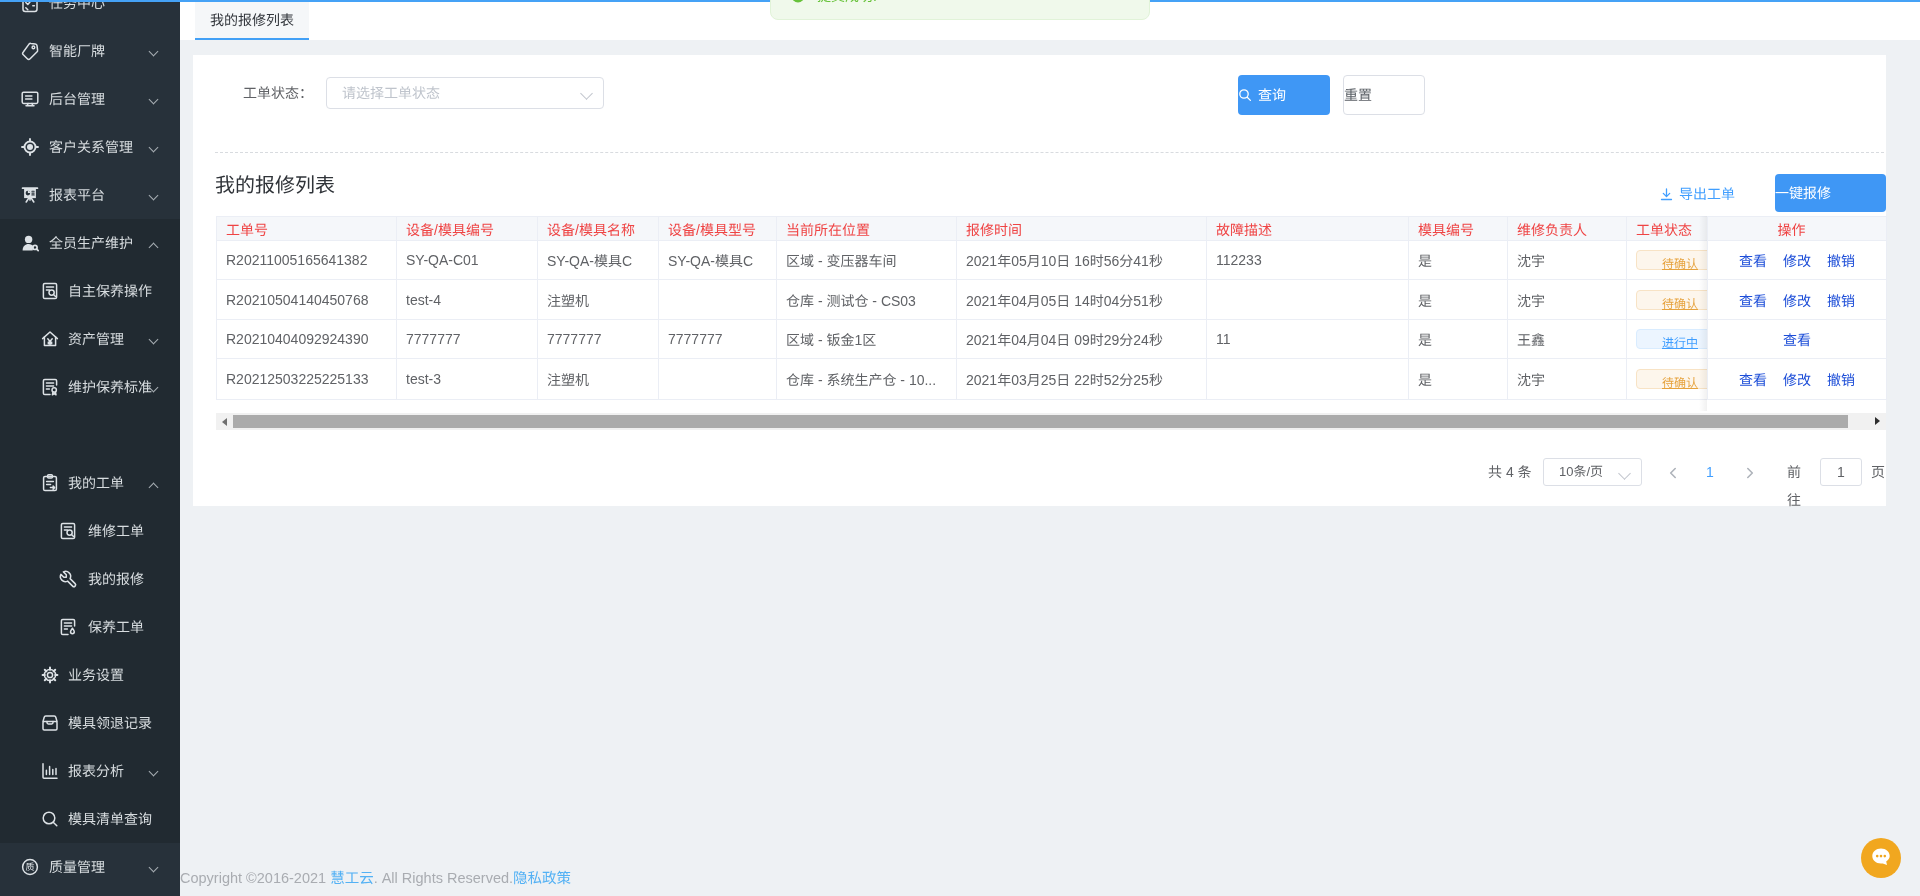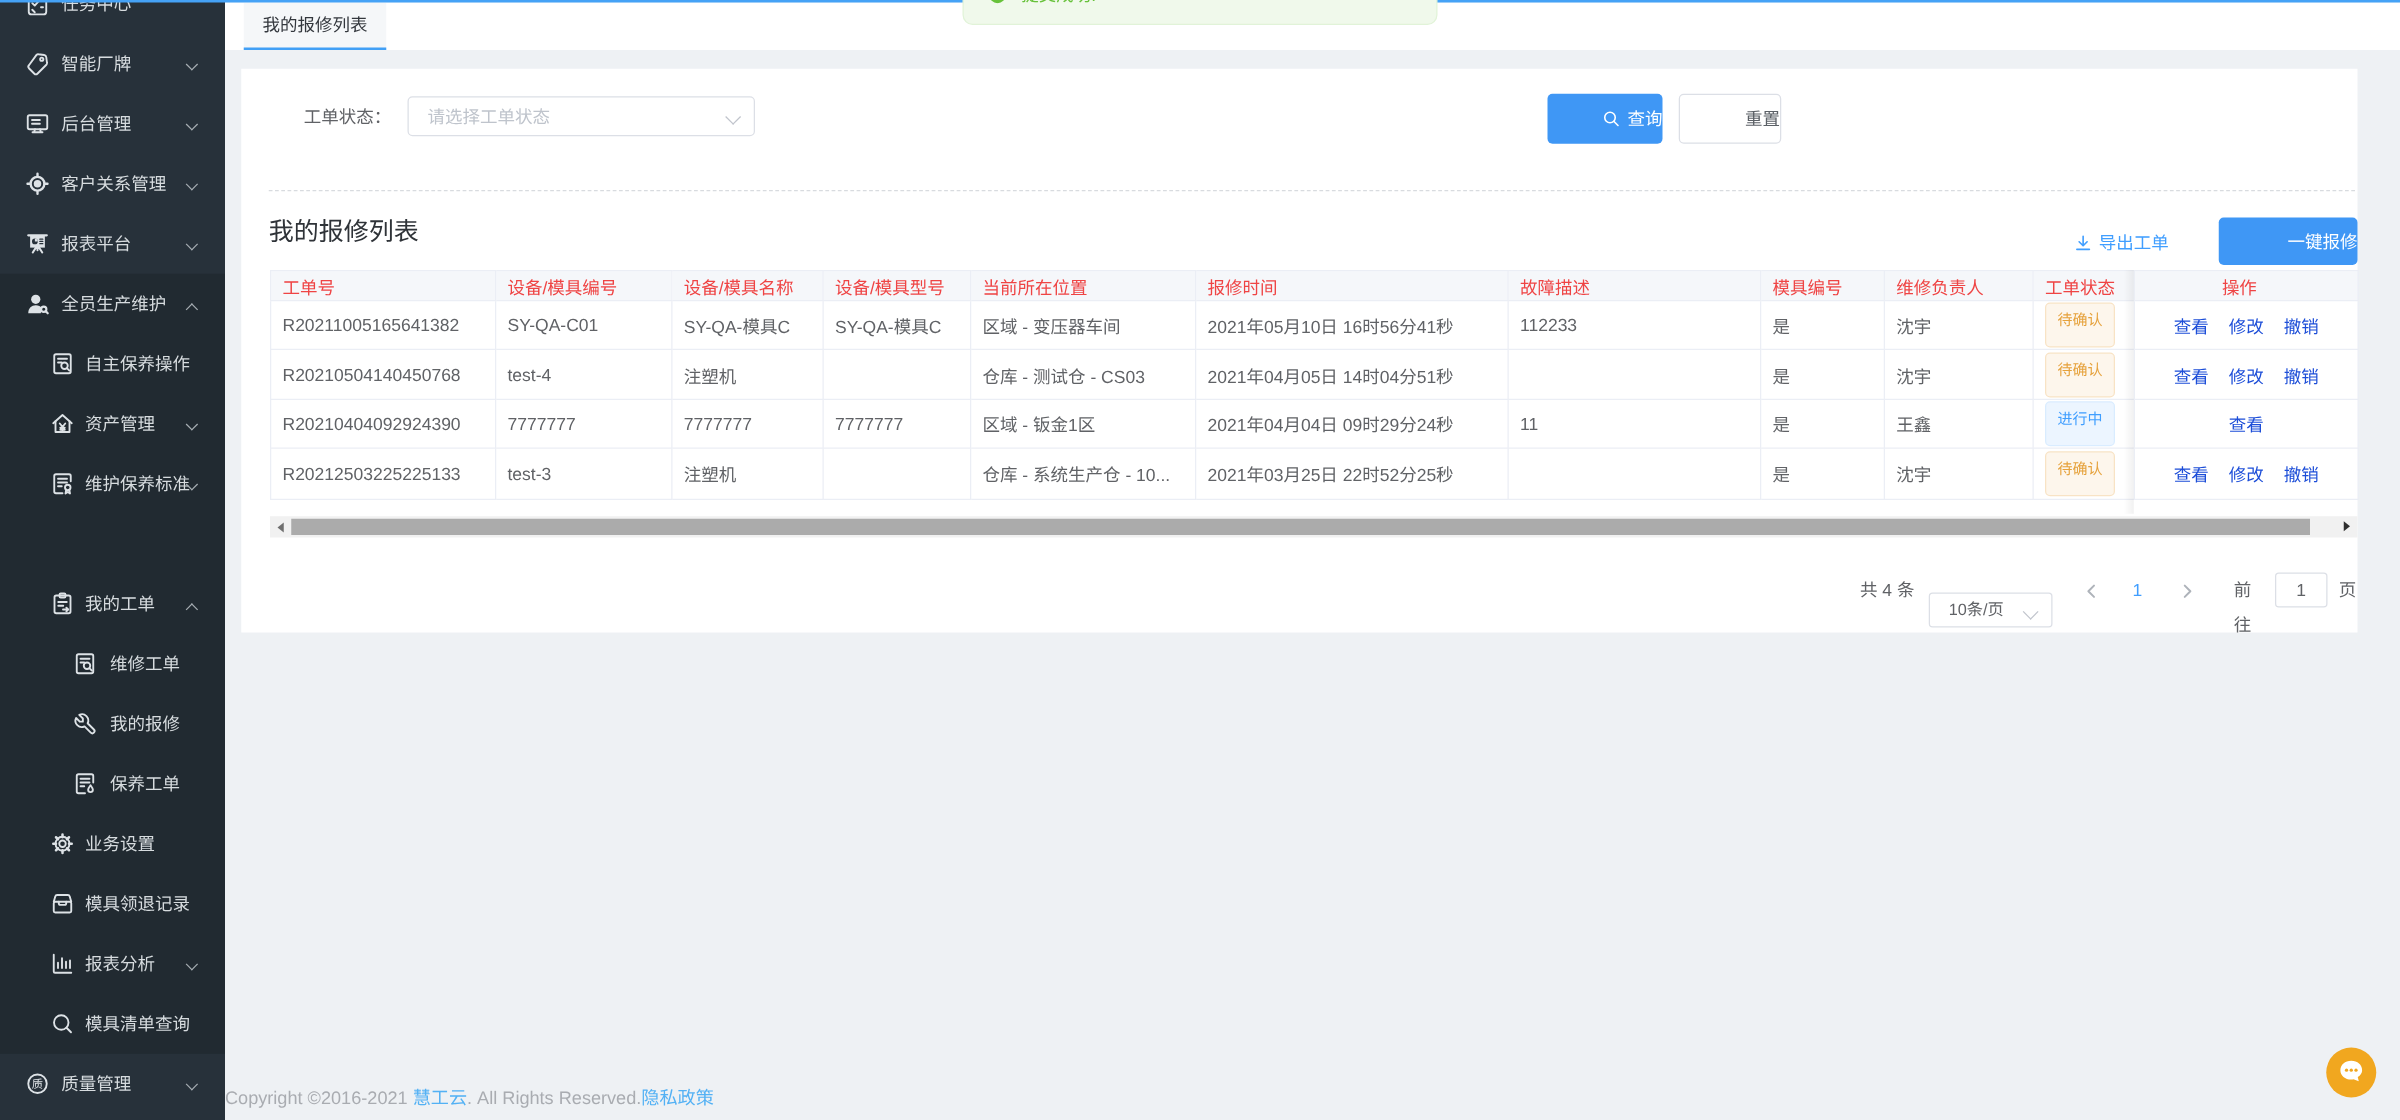--- a/index.html
+++ b/index.html
@@ -24,46 +24,46 @@
   
   #tabbar { left:180px; top:2px; width:1740px; height:38px; background:#fff; }
   #tab1 { position:absolute; left:15px; top:0; width:114px; height:38px; background:#f5f7f9; border-bottom:2px solid #42a0f6; color:#33373d; font-size:14px; text-align:center; line-height:36px; }
   #content { left:180px; top:40px; width:1740px; height:856px; background:#eef1f4; }
   #panel { position:absolute; left:13px; top:15px; width:1693px; height:451px; background:#fff; }
   
   #flabel { position:absolute; left:0px; top:22px; width:120px; height:32px; line-height:32px; text-align:right; color:#606266; font-size:14px; }
   #fselect { position:absolute; left:133px; top:22px; width:278px; height:32px; border:1px solid #dcdfe6; border-radius:4px; background:#fff; }
   #fselect .ph { position:absolute; left:15px; top:0; line-height:30px; font-size:14px; color:#bfc4cc; }
   .selarrow { position:absolute; right:12px; top:11px; width:9px; height:9px; border-right:1.4px solid #c0c4cc; border-bottom:1.4px solid #c0c4cc; transform:rotate(45deg); }
-  .btn { position:absolute; border-radius:4px; font-size:14px; text-align:right; }
+  .btn { position:absolute; border-radius:4px; font-size:14px; text-align:left; }
   #btnQuery { left:1045px; top:20px; width:92px; height:40px; background:#3f97f5; color:#fff; line-height:40px; }
   #btnReset { left:1150px; top:20px; width:82px; height:40px; background:#fff; border:1px solid #dcdfe6; color:#5b6066; line-height:38px; }
   #dashed { position:absolute; left:22px; top:97px; width:1669px; border-top:1px dashed #d8dbdf; }
   #ptitle { position:absolute; left:22px; top:114px; font-size:20px; color:#2f3338; }
   #exportLink { position:absolute; left:1466px; top:128px; color:#409eff; font-size:14px; }
   #btnOneKey { left:1582px; top:119px; width:111px; height:38px; background:#3f97f5; color:#fff; line-height:38px; }
   
   #tbl { position:absolute; left:23px; top:161px; border-collapse:collapse; table-layout:fixed; width:1670px; font-size:14px; }
   #tbl th, #tbl td { border-right:1px solid #ebeef5; border-bottom:1px solid #ebeef5; padding:0 9px; text-align:left; font-weight:normal; white-space:nowrap; overflow:hidden; }
   #tbl th { background:#f5f7fa; color:#ef4444; height:24px; border-top:1px solid #ebeef5; }
   #tbl td { color:#606266; height:39px; background:#fff; }
   #tbl tr.r2 td { height:40px; } #tbl tr.r4 td { height:41px; }
   #tbl th:first-child, #tbl td:first-child { border-left:1px solid #ebeef5; }
-  .tag { display:inline-block; height:36px; line-height:26px; padding:0 9px; border-radius:4px; font-size:12px; vertical-align:middle; }
+  .tag { display:inline-block; height:20px; line-height:26px; padding:0 25px; border-radius:4px; font-size:12px; vertical-align:middle;text-decoration:underline; }
   .tag.warn { color:#e6a23c; background:#fdf6ec; border:1px solid #f8e3c5; }
   .tag.prim { color:#409eff; background:#ecf5ff; border:1px solid #d9ecff; }
   .oplink { color:#1d4ed8; text-decoration:none; }
   #tbl td.ops { text-align:center; }
   
   #hscroll { position:absolute; left:23px; top:358px; width:1670px; height:17px; background:#f1f1f1; }
   #hthumb { position:absolute; left:17px; top:2px; width:1615px; height:13px; background:#ababab; }
   
   #pag { position:absolute; left:0; top:403px; width:1551px; height:28px; color:#606266; font-size:14px; }
   #pag .it { position:absolute; top:0; line-height:28px; }
-  #pselect { position:absolute; left:1350px; top:0; width:99px; height:28px; border:1px solid #dcdfe6; border-radius:3px; font-size:13px; color:#606266;margin-top:16px; }
+  #pselect { position:absolute; left:1350px; top:0; width:99px; height:28px; border:1px solid #dcdfe6; border-radius:3px; font-size:13px; color:#606266; }
   #pinput { position:absolute; left:1627px; top:0; width:42px; height:28px; border:1px solid #dcdfe6; border-radius:3px; text-align:center; line-height:26px; }
   
   #footer { left:180px; top:866px; width:1740px; text-align:left; font-size:14.5px; color:#a9acb1; }
   #footer a { color:#53b1f4; text-decoration:none; }
   
   #toast { left:770px; top:-28px; width:380px; height:48px; background:#f0f9eb; border:1px solid #e1f3d8; border-radius:8px; z-index:70; }
   #toast .tx { position:absolute; left:46px; top:0; line-height:46px; color:#67c23a; font-size:14px; }
   
   #chat { left:1861px; top:838px; width:40px; height:40px; border-radius:50%; background:#f1a71f; z-index:50; }
 </style>

